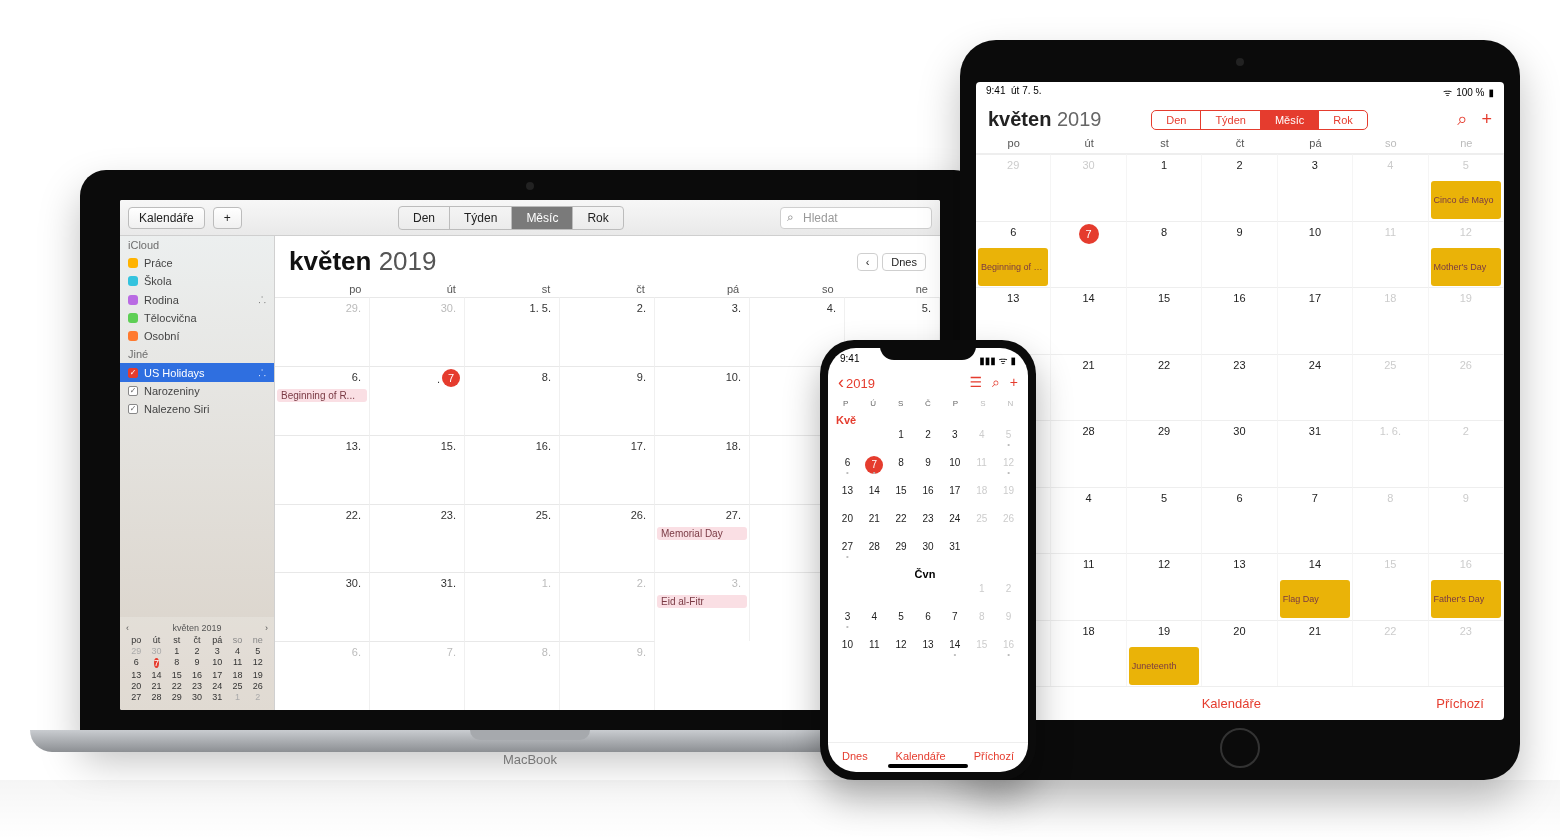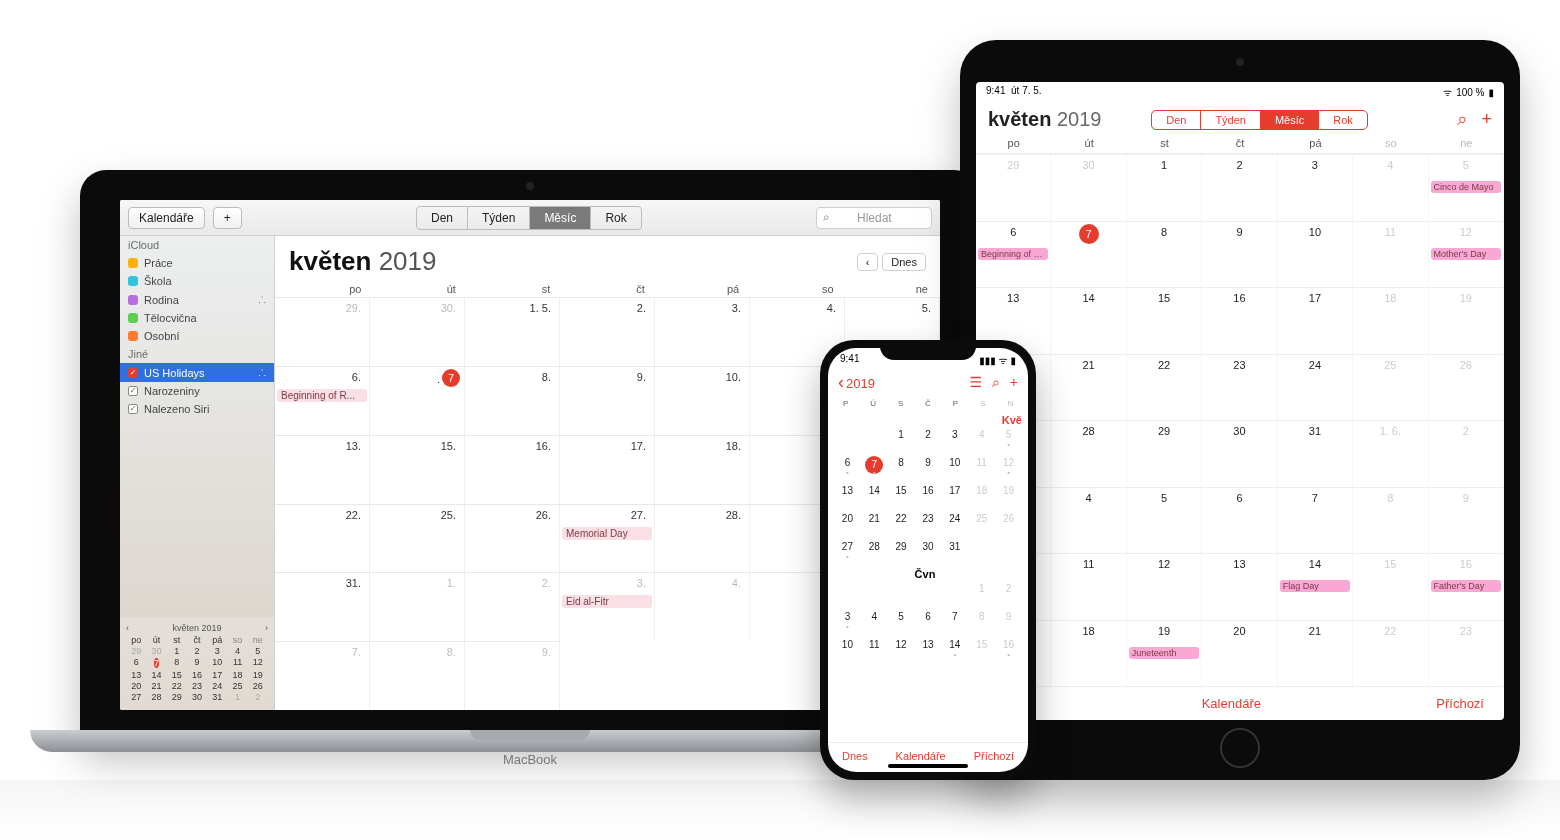--- a/index.html
+++ b/index.html
@@ -61,22 +61,22 @@
     background: linear-gradient(#fff,#f0f0f0);
   }
   .mac-toolbar .seg {
     display: flex; border: 1px solid #bcbcbc; border-radius: 4px; overflow: hidden;
     margin: 0 auto;
   }
   .mac-toolbar .seg > div { padding: 4px 14px; border-right: 1px solid #bcbcbc; }
   .mac-toolbar .seg > div:last-child { border-right: none; }
   .mac-toolbar .seg .active { background: #7a7a7a; color: #fff; }
   .mac-toolbar .search {
-    border: 1px solid #cfcfcf; border-radius: 4px; padding: 3px 8px 3px 40px;
-    width: 116px; color: #999; position: relative; background: #fff;
+    border: 1px solid #cfcfcf; border-radius: 4px; padding: 3px 8px 3px 22px;
+    width: 152px; color: #999; position: relative; background: #fff;
   }
   .mac-toolbar .search::before {
     content: "⌕"; position: absolute; left: 6px; top: 2px; color: #888;
   }
 
   .mac-body { flex: 1; display: flex; min-height: 0; justify-content: flex-end; }
 
   
   .mac-sidebar {
     width: 155px; background: linear-gradient(180deg, #ecefef 0%, #d9d1c7 100%);
@@ -188,21 +188,21 @@
   }
   .ipad-cell .dim { color: #ccc; }
   .ipad-cell .today-dot {
     position: absolute; top: 2px; right: 50%; transform: translateX(50%);
     background: #e53c2e; color: #fff; border-radius: 50%;
     width: 20px; height: 20px; line-height: 20px; text-align: center; font-size: 11px;
   }
   .ipad-cell .dnum-center { position: absolute; top: 4px; left: 0; right: 0; text-align: center; }
   .ipad-evt {
     position: absolute; left: 2px; right: 2px; top: 26px;
-    background: #f9a8d4; color: #7a3a44; font-size: 9px; padding: 1px 3px;
+    background: #eab308; color: #7a3a44; font-size: 9px; padding: 14px 3px;
     border-radius: 3px; white-space: nowrap; overflow: hidden; text-overflow: ellipsis;
   }
   .ipad-footer {
     height: 34px; display: flex; justify-content: space-between; align-items: center;
     font-size: 13px; color: #e53c2e; padding: 0 20px; border-top: 1px solid #eee;
   }
 
   
   .iphone {
     position: absolute; left: 820px; top: 340px; width: 216px; height: 440px;
@@ -454,20 +454,23 @@
               <div class="mac-cell">
                 <span class="dnum ">19.</span>
               </div>
               <div class="mac-cell">
                 <span class="dnum ">21.</span>
               </div>
               <div class="mac-cell">
                 <span class="dnum ">22.</span>
               </div>
               <div class="mac-cell">
+                <span class="dnum ">23.</span>
+              </div>
+              <div class="mac-cell">
                 <span class="dnum ">25.</span>
               </div>
               <div class="mac-cell">
                 <span class="dnum ">26.</span>
               </div>
               <div class="mac-cell">
                 <span class="dnum ">27.</span>
                 <div class="evt">Memorial Day</div>
               </div>
               <div class="mac-cell">
@@ -758,21 +761,21 @@
     <div class="iphone-dow" id="iphone-dow">
         <div>P</div>
         <div>Ú</div>
         <div>S</div>
         <div>Č</div>
         <div>P</div>
         <div class="wk">S</div>
         <div class="wk">N</div>
       </div>
     <div class="iphone-scroll">
-      <div class="iphone-month-label" style="text-align:right">Kvě</div>
+      <div class="iphone-month-label" style="text-align:left">Kvě</div>
       <div class="iphone-mgrid" id="iphone-m1">
           <div class="c"></div>
           <div class="c"></div>
           <div class="c">1</div>
           <div class="c">2</div>
           <div class="c">3</div>
           <div class="c dim">4</div>
           <div class="c dim dot">5</div>
           <div class="c dot">6</div>
           <div class="c dot"><span class="today">7</span></div>

